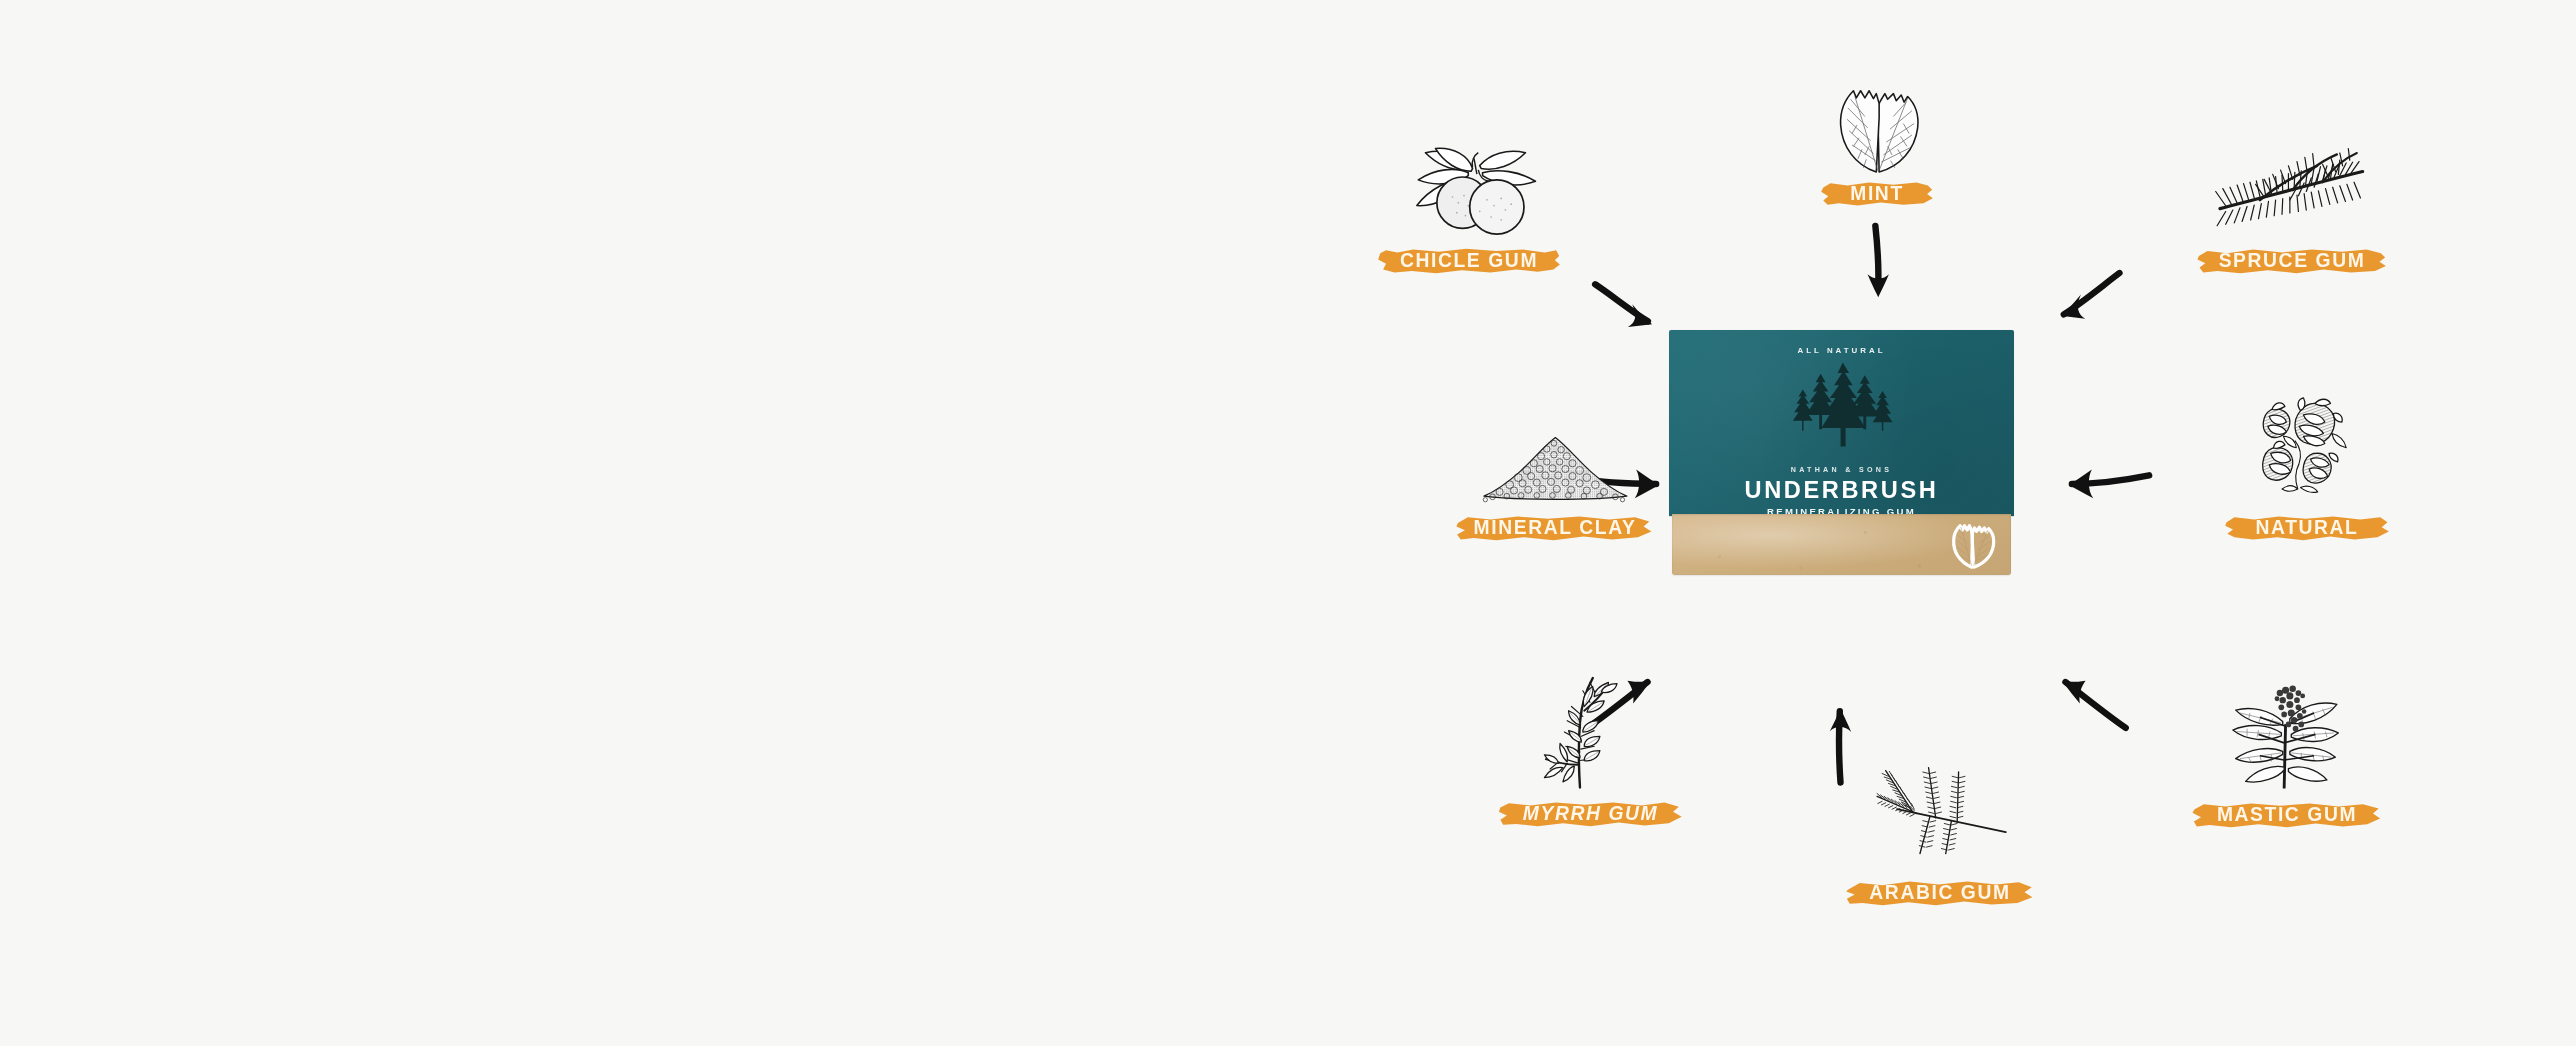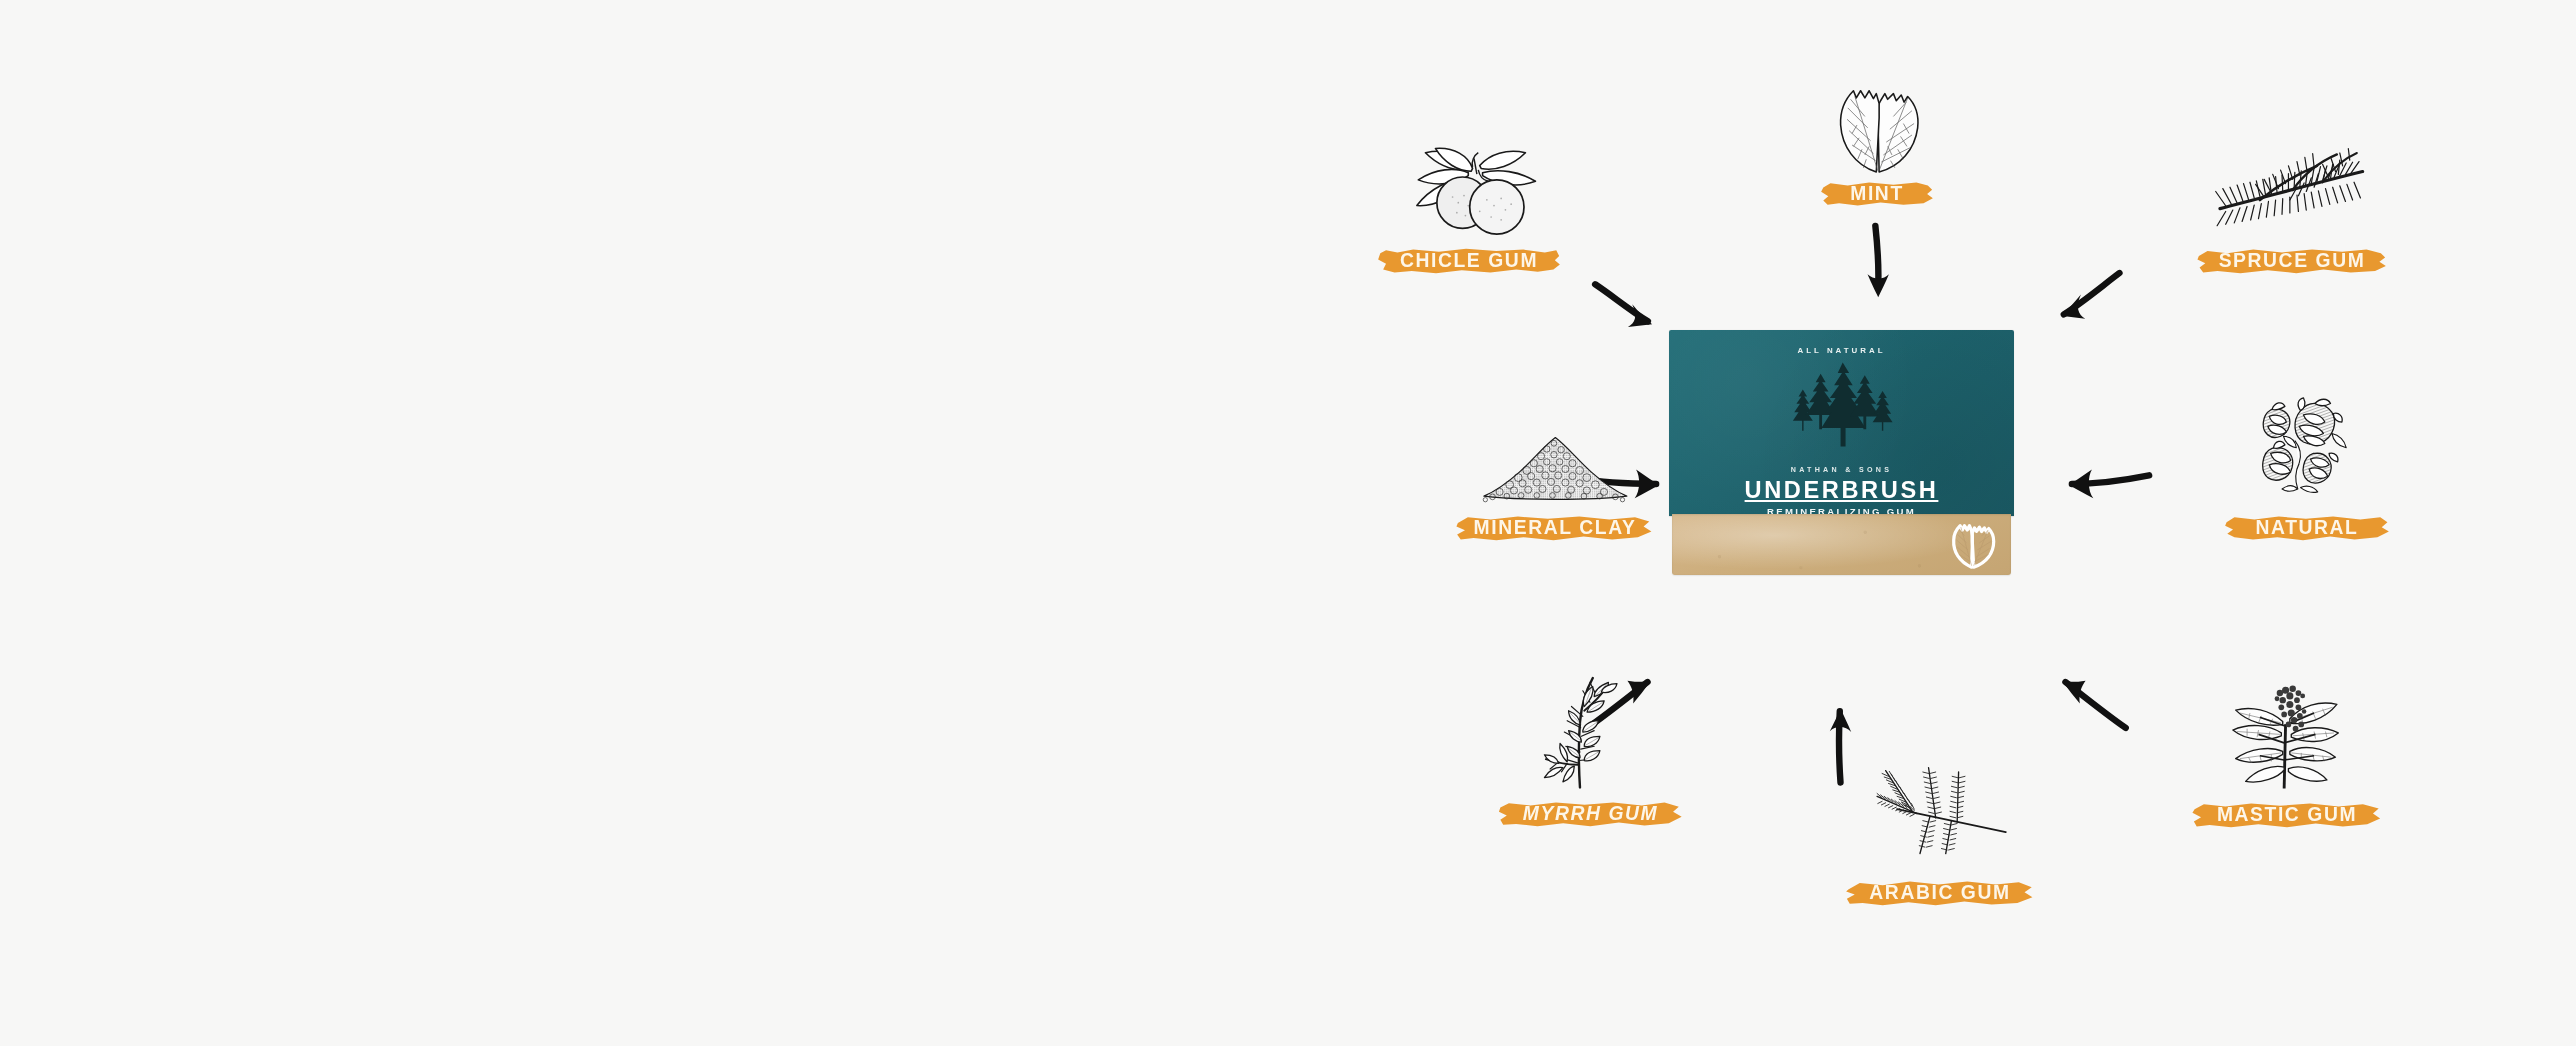--- a/index.html
+++ b/index.html
@@ -138,21 +138,20 @@
   }
   .pk-title {
     position: absolute;
     top: 149px; left: 0; right: 0;
     text-align: center;
     color: #ffffff;
     font-size: 23.6px;
     letter-spacing: 2.6px;
     font-weight: 600;
     line-height: 1;
-    text-decoration: underline;
   }
   .pk-sub {
     position: absolute;
     top: 176px; left: 0; right: 0;
     text-align: center;
     color: #f2f7f7;
     font-size: 9.6px;
     letter-spacing: 2.3px;
     font-weight: 700;
   }

